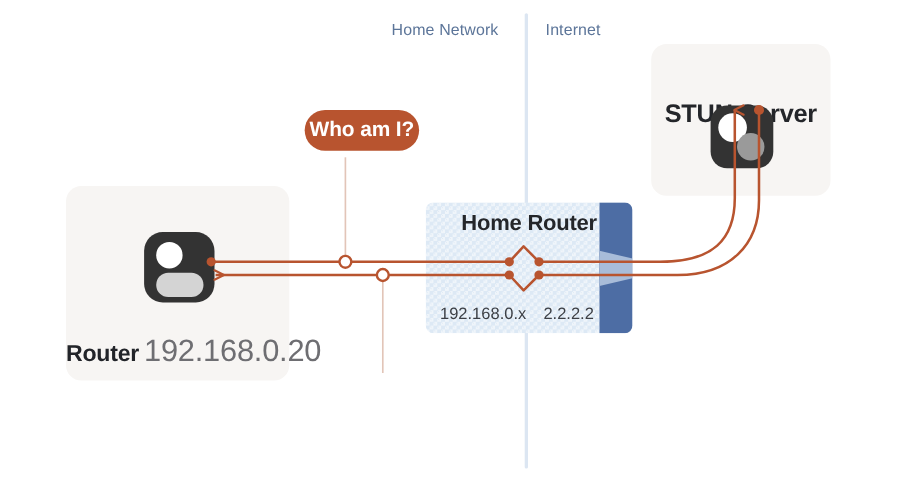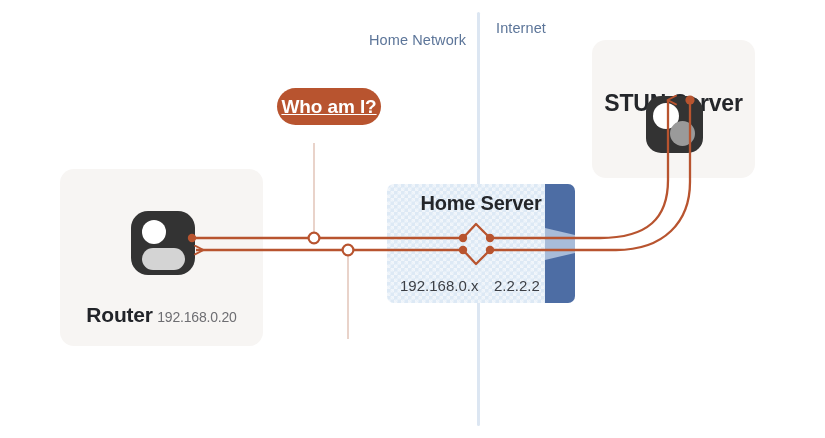--- a/index.html
+++ b/index.html
@@ -33,21 +33,21 @@
     border-radius: 2px;
   }
   .zone-label {
     position: absolute;
     top: 20px;
     font-size: 14.5px;
     color: #5c7599;
     letter-spacing: .1px;
     white-space: nowrap;
   }
-  .zone-label.home { left: 369px; margin-top: 12px; }
+  .zone-label.home { left: 356px; }
   .zone-label.net  { left: 496px; }
 
   
   .node-card {
     position: absolute;
     background: #f7f5f3;
     border-radius: 14px;
   }
   .node-card.laptop {
     left: 60px; top: 169px;
@@ -114,21 +114,21 @@
     text-align: center;
     white-space: nowrap;
   }
   .laptop-caption .name {
     font-size: 21px;
     font-weight: 700;
     color: #222429;
     letter-spacing: -.2px;
   }
   .laptop-caption .addr {
-    font-size: 14px;
+    font-size: 28px;
     font-weight: 400;
     color: #6e6e72;
     letter-spacing: -.2px;
   }
 
   
   .router-box {
     position: absolute;
     left: 387px; top: 184px;
     width: 188px; height: 119px;
@@ -191,22 +191,22 @@
     border-radius: 19px;
     font-size: 19px;
     font-weight: 600;
     letter-spacing: -.1px;
     display: flex;
     align-items: center;
     justify-content: center;
     white-space: nowrap;
   }
   .bubble.ask {
-    left: 277px; top: 88px;
-    width: 104px; height: 37px; text-decoration: underline;
+    left: 277px; top: 100px;
+    width: 104px; height: 37px;
   }
   .bubble.answer {
     left: 289px; top: 339px;
     width: 141px; height: 37px;
   }
 </style>
 </head>
 <body>
 
 <div id="stage">
@@ -224,21 +224,21 @@
     <div class="laptop-caption">
       <span class="name">Router</span>
       <span class="addr">192.168.0.20</span>
     </div>
   </div>
 
   <div class="router-box">
     <div class="router-accent">
       <div class="notch"></div>
     </div>
-    <div class="router-title">Home Server</div>
+    <div class="router-title">Home Router</div>
     <div class="router-iface inside">192.168.0.x</div>
     <div class="router-iface outside">2.2.2.2</div>
   </div>
 
   <div class="node-card stun">
     <div class="node-title">STUN Server</div>
     <div class="device-icon server-icon">
       <div class="glyph-dot-white"></div>
       <div class="glyph-dot-gray"></div>
     </div>

